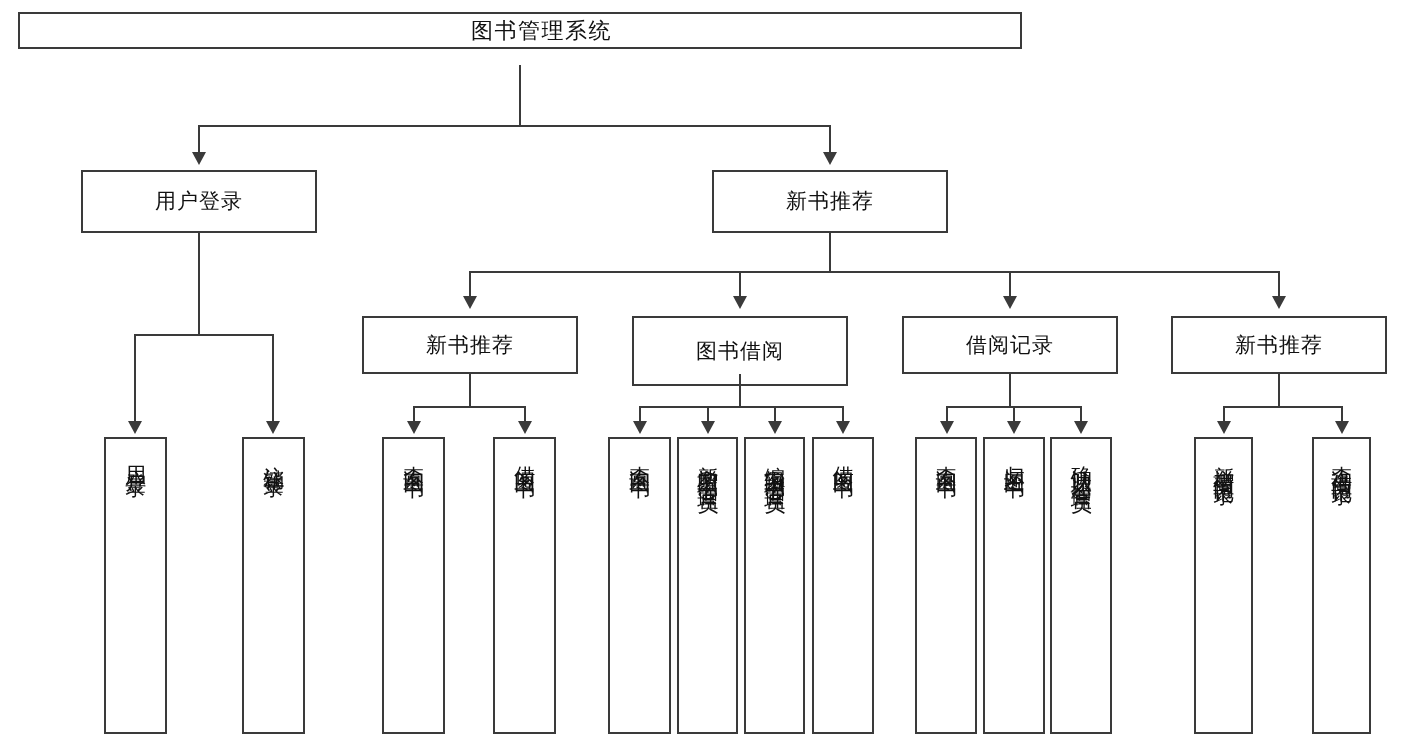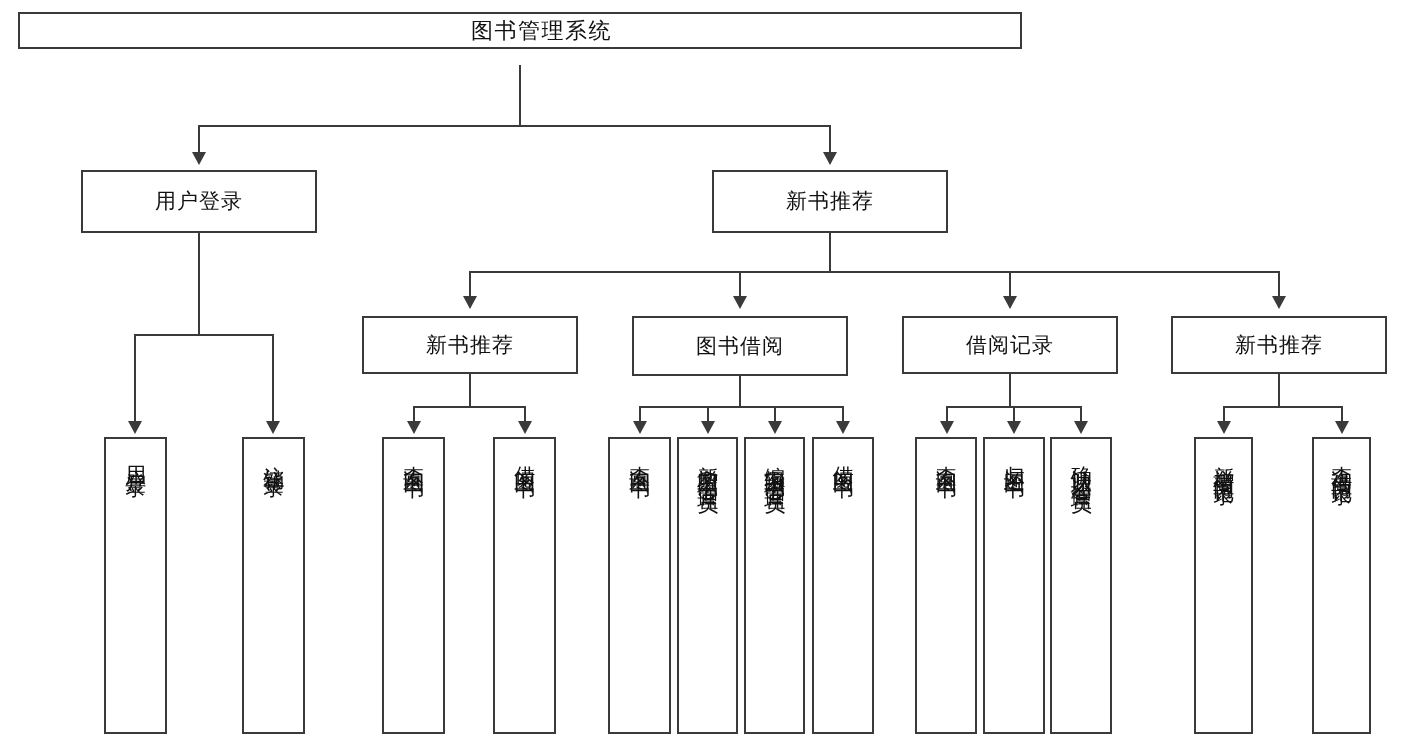--- a/index.html
+++ b/index.html
@@ -121,21 +121,21 @@
   <div class="ln vln" style="left:739px;top:271px;height:28px;"></div>
   <div class="arrow" style="left:733px;top:296px;"></div>
   <div class="ln vln" style="left:1009px;top:271px;height:28px;"></div>
   <div class="arrow" style="left:1003px;top:296px;"></div>
   <div class="ln vln" style="left:1278px;top:271px;height:28px;"></div>
   <div class="arrow" style="left:1272px;top:296px;"></div>
 
   <div class="node h" style="left:362px;top:316px;width:216px;height:58px;">
     <span class="label">新书推荐</span>
   </div>
-  <div class="node h" style="left:632px;top:316px;width:216px;height:60px;">
+  <div class="node h" style="left:632px;top:316px;width:216px;height:70px;">
     <span class="label">图书借阅</span>
   </div>
   <div class="node h" style="left:902px;top:316px;width:216px;height:58px;">
     <span class="label">借阅记录</span>
   </div>
   <div class="node h" style="left:1171px;top:316px;width:216px;height:58px;">
     <span class="label">新书推荐</span>
   </div>
 
   <div class="ln vln" style="left:469px;top:374px;height:34px;"></div>

